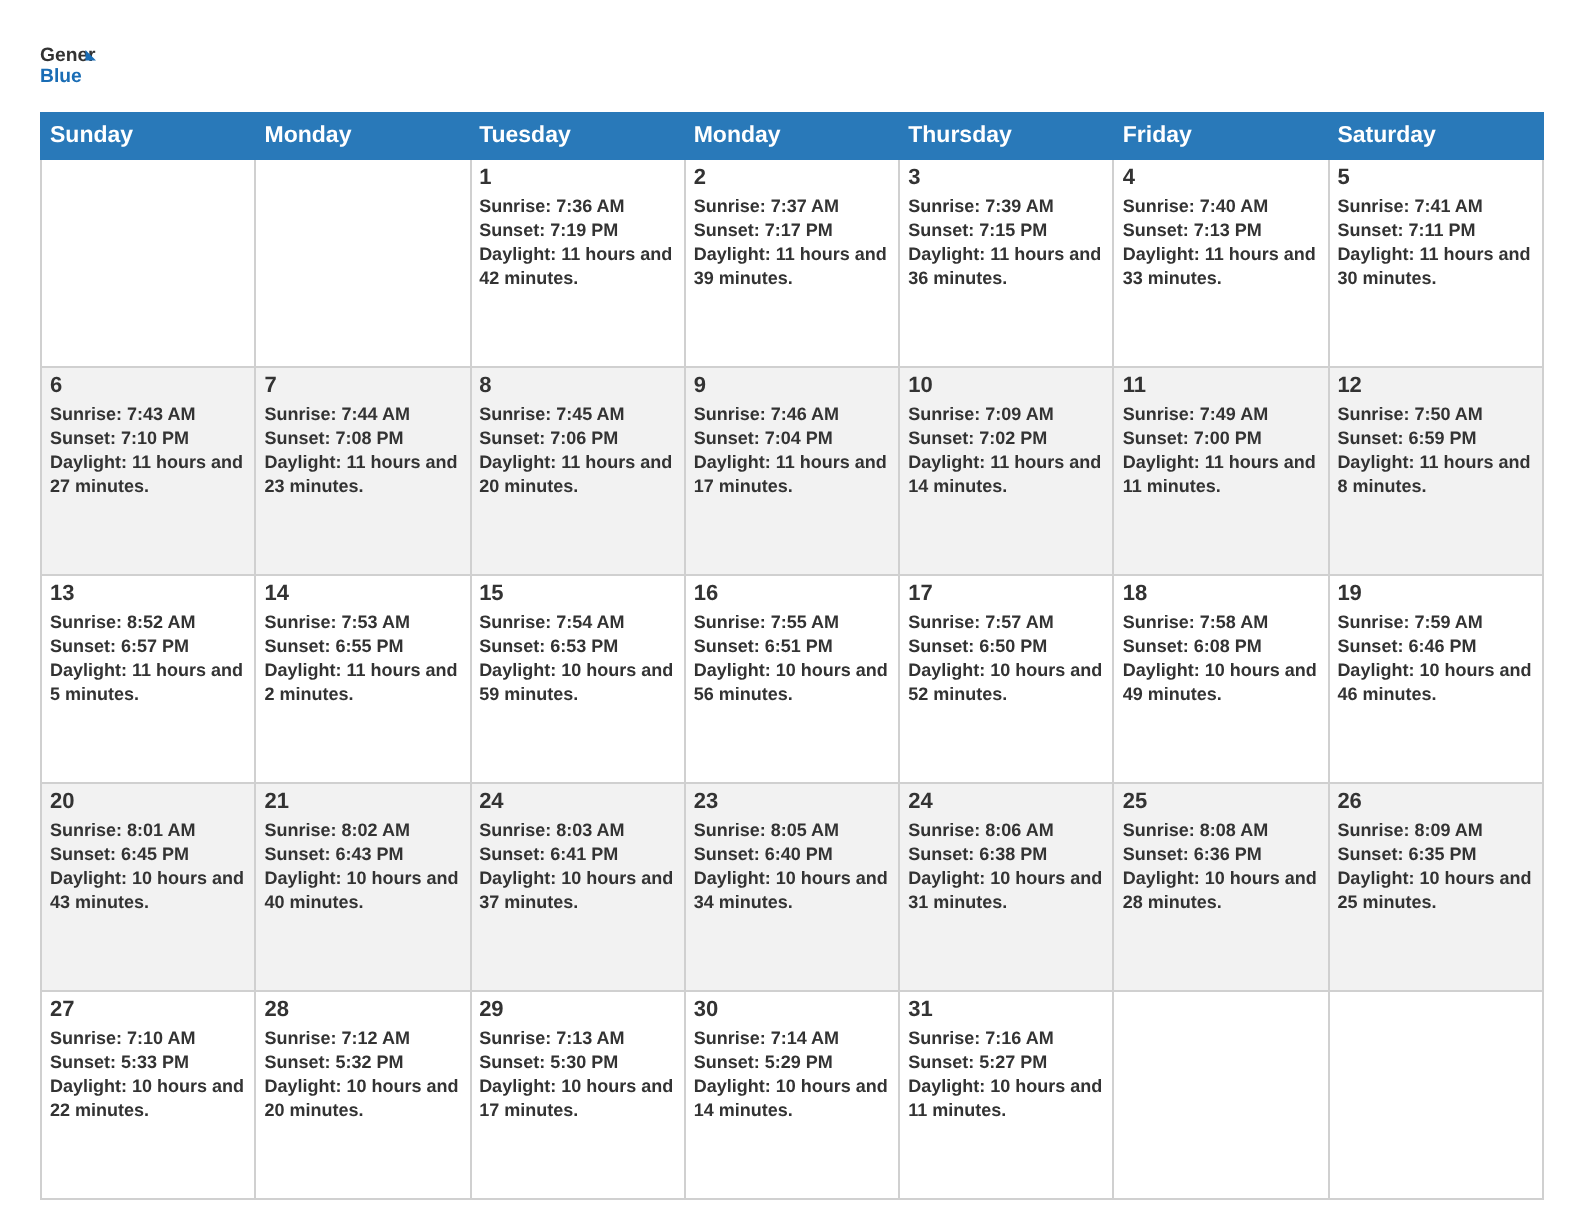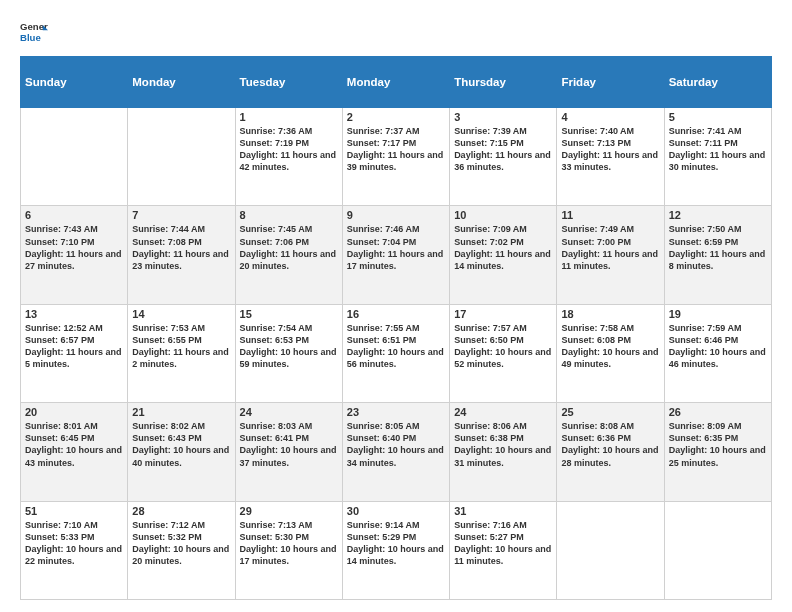--- a/index.html
+++ b/index.html
@@ -50,21 +50,21 @@
       border: 1px solid #ccc;
       border-collapse: collapse;
       width: 100%;
       table-layout: fixed;
     }
     .calendar th {
       background: #2979b9;
       color: #fff;
       font-size: 11.5px;
       font-weight: bold;
-      padding: 19px 4px;
+      padding: 5px 4px;
       text-align: left;
       border: 1px solid #2979b9;
     }
     .calendar td {
       vertical-align: top;
       border: 1px solid #d0d0d0;
       padding: 3px 4px;
       font-size: 9.5px;
       color: #333;
       height: 82px;
@@ -190,21 +190,21 @@
           <td>
             <span class="day-num">12</span>
             <div class="day-info">Sunrise: 7:50 AM
 Sunset: 6:59 PM
 Daylight: 11 hours and 8 minutes.</div>
           </td>
         </tr>
         <tr class="row-white">
           <td>
             <span class="day-num">13</span>
-            <div class="day-info">Sunrise: 12:52 AM
+            <div class="day-info">Sunrise: 8:52 AM
 Sunset: 6:57 PM
 Daylight: 11 hours and 5 minutes.</div>
           </td>
           <td>
             <span class="day-num">14</span>
             <div class="day-info">Sunrise: 7:53 AM
 Sunset: 6:55 PM
 Daylight: 11 hours and 2 minutes.</div>
           </td>
           <td>
@@ -277,40 +277,40 @@
           </td>
           <td>
             <span class="day-num">26</span>
             <div class="day-info">Sunrise: 8:09 AM
 Sunset: 6:35 PM
 Daylight: 10 hours and 25 minutes.</div>
           </td>
         </tr>
         <tr class="row-white">
           <td>
-            <span class="day-num">51</span>
+            <span class="day-num">27</span>
             <div class="day-info">Sunrise: 7:10 AM
 Sunset: 5:33 PM
 Daylight: 10 hours and 22 minutes.</div>
           </td>
           <td>
             <span class="day-num">28</span>
             <div class="day-info">Sunrise: 7:12 AM
 Sunset: 5:32 PM
 Daylight: 10 hours and 20 minutes.</div>
           </td>
           <td>
             <span class="day-num">29</span>
             <div class="day-info">Sunrise: 7:13 AM
 Sunset: 5:30 PM
 Daylight: 10 hours and 17 minutes.</div>
           </td>
           <td>
             <span class="day-num">30</span>
-            <div class="day-info">Sunrise: 9:14 AM
+            <div class="day-info">Sunrise: 7:14 AM
 Sunset: 5:29 PM
 Daylight: 10 hours and 14 minutes.</div>
           </td>
           <td>
             <span class="day-num">31</span>
             <div class="day-info">Sunrise: 7:16 AM
 Sunset: 5:27 PM
 Daylight: 10 hours and 11 minutes.</div>
           </td>
           <td class="empty"></td>

